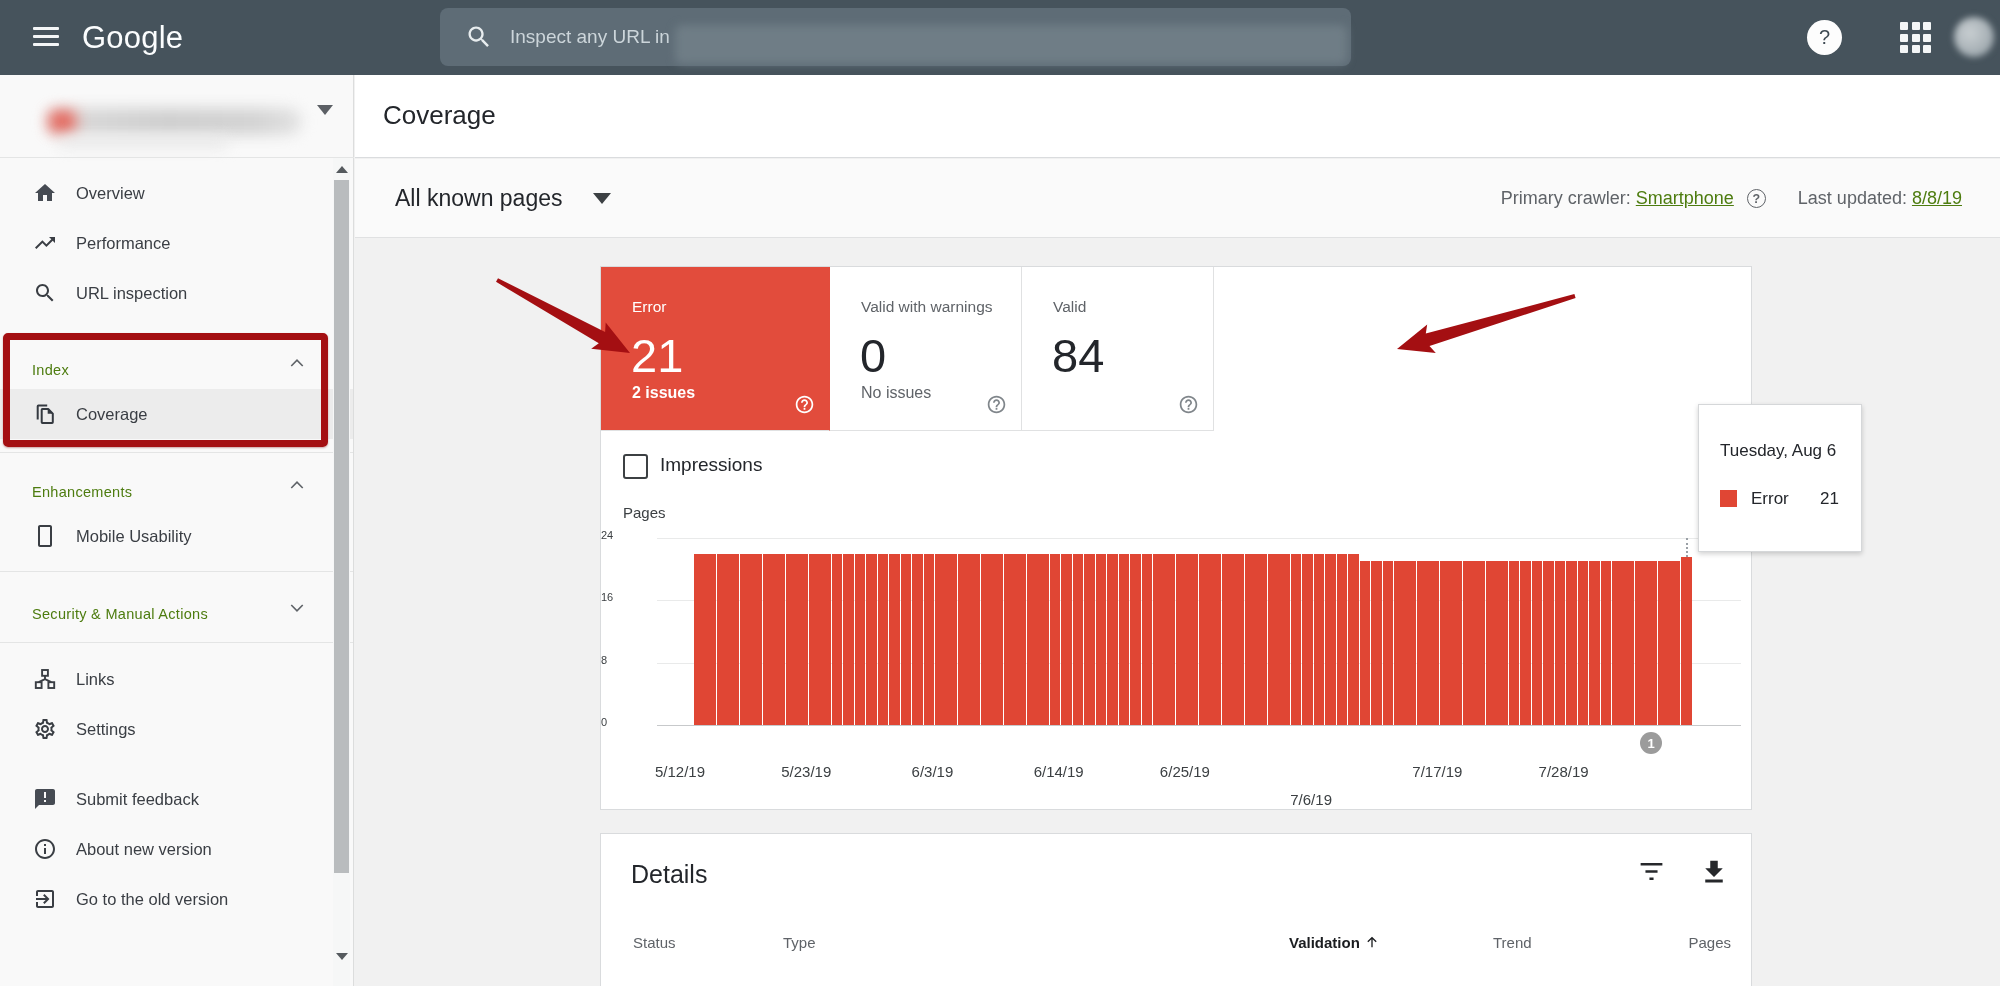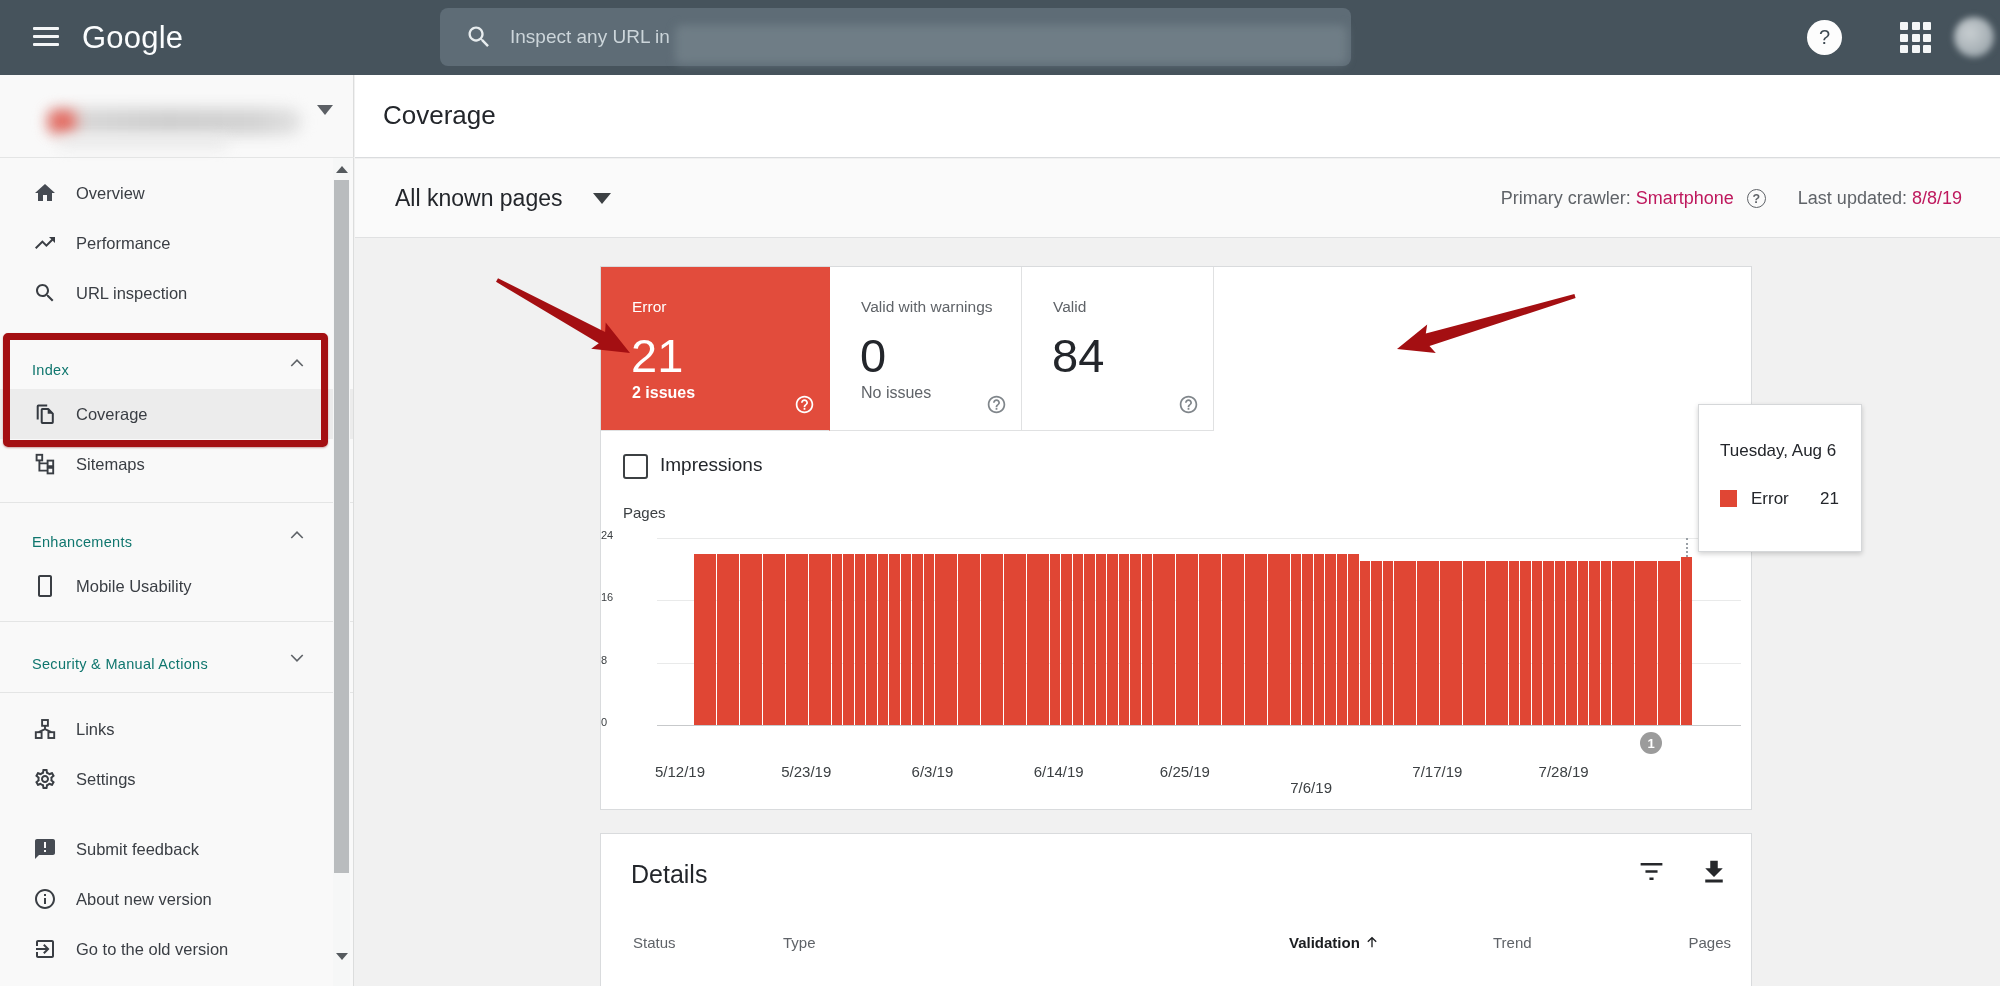--- a/index.html
+++ b/index.html
@@ -27,21 +27,21 @@
   .prop-blur { position:absolute; left:46px; top:33px; width:256px; height:27px; border-radius:14px; background:linear-gradient(90deg,#e8c2bf 0px,#d6d6d6 45px,#cfcfcf 120px,#d3d3d3 210px,#e3e3e3 256px); filter:blur(7px); }
   .prop-blur2 { position:absolute; left:58px; top:62px; width:170px; height:11px; border-radius:6px; background:#e9e9e9; filter:blur(7px); }
   .prop-blob { position:absolute; left:50px; top:36px; width:25px; height:21px; background:#e4685e; border-radius:5px; filter:blur(7px); }
   .prop-caret { position:absolute; left:317px; top:30px; width:0; height:0; border-left:8px solid transparent; border-right:8px solid transparent; border-top:10px solid #5c6065; }
   .nav { position:absolute; left:0; top:93px; width:353px; }
   .nav-row { position:relative; height:50px; display:flex; align-items:center; }
   .nav-row .nicon { position:absolute; left:33px; top:13px; width:24px; height:24px; }
   .nav-row .nlabel { position:absolute; left:76px; font-size:16.5px; color:#3a3e44; }
   .nav-row.selected { background:#ececec; }
   .nav-section { position:relative; height:50px; display:flex; align-items:center; }
-  .nav-section .slabel { position:absolute; left:32px; font-size:14.5px; color:#0f766e; letter-spacing:0.3px;margin-top:12px; }
+  .nav-section .slabel { position:absolute; left:32px; font-size:14.5px; color:#4d7c0f; letter-spacing:0.3px;margin-top:12px; }
   .nav-section .chev { position:absolute; left:288px; top:17px; }
   .nav-divider { height:0; border-top:1px solid #e4e5e5; margin:0; }
   .nav-gap { height:21px; }
   .nav-gap2 { height:20px; }
   .nav-divider.d1 { margin-top:13px; margin-bottom:8px; }
   .nav-divider.d2 { margin-top:10px; margin-bottom:11px; }
   .nav-divider.d3 { margin-top:9px; margin-bottom:11px; }
 
   
   .sb-scroll { position:absolute; left:333px; top:83px; width:17px; height:828px; background:#f6f7f7; }
@@ -52,21 +52,21 @@
 
   
   .main { position:absolute; left:355px; top:75px; width:1645px; height:911px; background:#f1f1f1; }
   .page-head { position:absolute; left:0; top:0; width:1645px; height:83px; background:#ffffff; border-bottom:1px solid #dadcde; }
   .page-title { position:absolute; left:28px; top:25px; font-size:26px; color:#23262b; }
   .toolbar { position:absolute; left:0; top:84px; width:1645px; height:79px; background:#fafafa; border-bottom:1px solid #e0e1e2; }
   .filter-dd { position:absolute; left:40px; top:26px; display:flex; align-items:center; cursor:pointer; }
   .filter-dd .flabel { font-size:23px; color:#23262b; }
   .filter-dd .fcaret { margin-left:30px; width:0; height:0; border-left:9px solid transparent; border-right:9px solid transparent; border-top:11px solid #3c4043; }
   .toolbar-right { position:absolute; right:38px; top:0; height:79px; display:flex; align-items:center; font-size:18px; color:#5f6368; }
-  .toolbar-right .dark { color:#be185d; }
+  .toolbar-right .dark { color:#4d7c0f;text-decoration:underline; }
   .qmark-o { display:inline-flex; width:19px; height:19px; border:1.5px solid #5f6368; border-radius:50%; color:#5f6368; font-size:12.5px; align-items:center; justify-content:center; font-weight:700; }
 
   
   .panel { position:absolute; background:#fff; border:1px solid #d9dbdd; }
   #panel-summary { left:245px; top:191px; width:1152px; height:544px; }
   #panel-details { left:245px; top:758px; width:1152px; height:180px; }
 
   
   .cards { position:absolute; left:0; top:0; width:1150px; height:164px; display:flex; }
   .card { position:relative; width:192px; height:164px; border-right:1px solid #e0e1e2; border-bottom:1px solid #e0e1e2; background:#fff; cursor:pointer; }
@@ -181,31 +181,20 @@
       </div>
       <div class="nav-row selected">
         <svg class="nicon" width="24" height="24" viewBox="0 0 24 24">
           <g fill="none" stroke="#343940" stroke-width="2" stroke-linejoin="round">
             <path d="M4.7 17.4V4.3c0-.39.31-.7.7-.7h8.8"></path>
             <path d="M15.2 7H9.4c-.39 0-.7.31-.7.7v12.6c0 .39.31.7.7.7h9.7c.39 0 .7-.31.7-.7v-8.7L15.2 7z"></path>
           </g>
           <path fill="#343940" d="M14.7 6.6l5.4 5.2h-5.4z"></path>
         </svg>
         <span class="nlabel">Coverage</span>
-      </div>
-      <div class="nav-row">
-        <svg class="nicon" width="24" height="24" viewBox="0 0 24 24">
-          <g fill="none" stroke="#3a3e44" stroke-width="1.9">
-            <rect x="3.6" y="2.8" width="5.6" height="5.6"></rect>
-            <rect x="14.6" y="8.6" width="5.6" height="5.6"></rect>
-            <rect x="14.6" y="15.8" width="5.6" height="5.6"></rect>
-            <path d="M6.4 8.4v10.2h8.2M6.4 11.4h8.2"></path>
-          </g>
-        </svg>
-        <span class="nlabel">Sitemaps</span>
       </div>
       <div class="nav-divider d1"></div>
       <div class="nav-section">
         <span class="slabel">Enhancements</span>
         <svg class="chev" width="18" height="15" viewBox="0 0 22 18">
           <path fill="none" stroke="#5f6368" stroke-width="2" d="M4 12l7-7 7 7"></path>
         </svg>
       </div>
       <div class="nav-row">
         <svg class="nicon" width="24" height="24" viewBox="0 0 24 24">
@@ -409,21 +398,21 @@
         <div class="bar" style="left: 1033.95px; width: 10.75px; top: 294.375px; height: 163.625px; background: rgb(224, 70, 52);"></div>
         <div class="bar" style="left: 1045.42px; width: 10.75px; top: 294.375px; height: 163.625px; background: rgb(224, 70, 52);"></div>
         <div class="bar" style="left: 1056.9px; width: 10.75px; top: 294.375px; height: 163.625px; background: rgb(224, 70, 52);"></div>
         <div class="bar" style="left: 1068.38px; width: 10.75px; top: 294.375px; height: 163.625px; background: rgb(224, 70, 52);"></div>
         <div class="bar" style="left: 1079.85px; width: 10.75px; top: 290.09px; height: 167.91px; background: rgb(224, 70, 52);"></div>
         <div class="xtick" style="left: 79px; top: 496px;">5/12/19</div>
         <div class="xtick" style="left: 205.225px; top: 496px;">5/23/19</div>
         <div class="xtick" style="left: 331.45px; top: 496px;">6/3/19</div>
         <div class="xtick" style="left: 457.675px; top: 496px;">6/14/19</div>
         <div class="xtick" style="left: 583.9px; top: 496px;">6/25/19</div>
-        <div class="xtick" style="left: 710.125px; top: 512px;">7/6/19</div>
+        <div class="xtick" style="left: 710.125px; top: 524px;">7/6/19</div>
         <div class="xtick" style="left: 836.35px; top: 496px;">7/17/19</div>
         <div class="xtick" style="left: 962.575px; top: 496px;">7/28/19</div>
         <div class="marker1" style="left: 1039px; top: 465px;">1</div>
         <div class="hoverline" style="left: 1085.22px; top: 271px; height: 19.0896px;"></div>
       </div>
   </div>
 
   <div class="panel" id="panel-details">
     <div class="details-title">Details</div>
     <svg class="dicon filter" width="29" height="29" viewBox="0 0 24 24">

